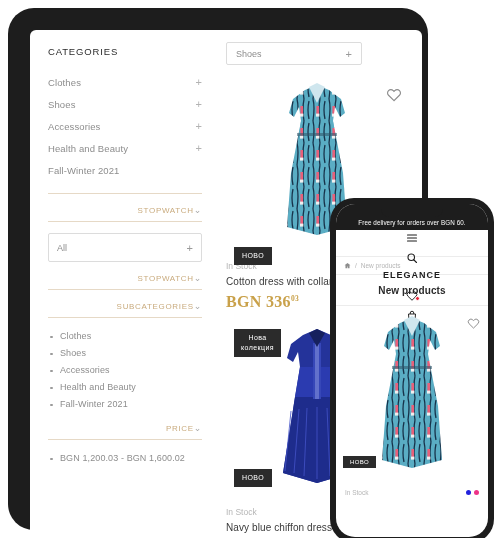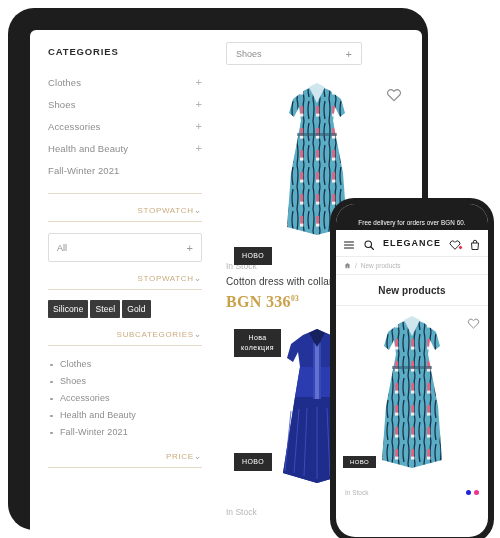--- a/index.html
+++ b/index.html
@@ -23,21 +23,21 @@
     width: 392px; height: 508px;
     background: #ffffff;
     border-radius: 6px;
     overflow: hidden;
   }
 
   
   .sidebar { position:absolute; left:0; top:0; width:186px; height:100%; padding:16px 14px 0 18px; }
 
   .side-title {
-    font-size: 9.5px; letter-spacing: .09em; font-weight: 700;
+    font-size: 9.5px; letter-spacing: .09em; font-weight: 400;
     color: #2b2b2b; margin-bottom: 14px;
   }
   .cat-list { list-style:none; }
   .cat-row {
     display:flex; align-items:center; justify-content:space-between;
     font-size: 9.5px; color:#8d8d8d; padding: 5.5px 0; letter-spacing:.012em;
   }
   .cat-plus { color:#b3b3b3; font-size: 11px; line-height:1; }
 
   .sep { height:1px; background:#e6d9c6; margin:12px 0 0 0; }
@@ -132,20 +132,21 @@
   }
   .ph-banner {
     background:#1d1d1d; color:#ffffff;
     font-size: 6.3px; text-align:center; letter-spacing:.01em;
     padding: 15px 0 4px 0;
   }
   .ph-nav {
     height: 27px; display:flex; align-items:center;
     padding: 0 7px; gap:8px; background:#fff;
     border-bottom: 1px solid #ececec;
+    flex-direction: column;
   }
   .ph-brand {
     flex:1; text-align:center; font-size:9px;
     font-weight:700; letter-spacing:.11em; color:#1d1d1d;
   }
   .ph-icon { width:12px; height:12px; position:relative; flex:0 0 auto; }
   .ph-dot {
     position:absolute; right:-2px; bottom:-1px;
     width:5px; height:5px; border-radius:50%; background:#e8283c;
     border:1px solid #fff;
@@ -224,25 +225,20 @@
           <span>All</span>
           <span class="plus">+</span>
         </div>
 
         <div class="filter-head">
           <span>STOPWATCH</span>
           <span class="chev">⌄</span>
         </div>
         <div class="filter-underline"></div>
 
-        <div class="chip-row">
-          <span class="chip">Silicone</span>
-          <span class="chip">Steel</span>
-          <span class="chip">Gold</span>
-        </div>
 
         <div class="filter-head">
           <span>SUBCATEGORIES</span>
           <span class="chev">⌄</span>
         </div>
         <div class="filter-underline"></div>
 
         <ul class="bullets">
           <li>Clothes</li>
           <li>Shoes</li>
@@ -251,20 +247,21 @@
           <li>Fall-Winter 2021</li>
         </ul>
 
         <div class="filter-head">
           <span>PRICE</span>
           <span class="chev">⌄</span>
         </div>
         <div class="filter-underline"></div>
 
         <ul class="bullets">
+          <li>BGN 1,200.03 - BGN 1,600.02</li>
 
         </ul>
 
       </aside>
 
       <section class="products">
 
         <div class="sortbar">
           <span>Shoes</span>
           <span class="plus">+</span>
@@ -321,20 +318,21 @@
                 <path d="M80 85 L83 153"></path>
                   <path d="M88 86 L93 150"></path>
                 <path d="M96 88 L102 148"></path>
               </g>
               <rect x="66" y="20" width="8" height="56" fill="#3647b8"></rect>
               <rect x="68" y="20" width="4" height="56" fill="#8e9be0" opacity=".5"></rect>
               <path d="M62 10 L70 24 L78 10 L70 6 Z" fill="#16215e"></path>
             </svg>
           </div>
           <div class="pstock">In Stock</div>
+          <div class="pname">Navy blue chiffon dress</div>
         </article>
       </section>
 
     </div>
   </div>
 
   <div class="phone-bezel">
     <div class="phone-screen">
       <div class="notch"></div>
 

